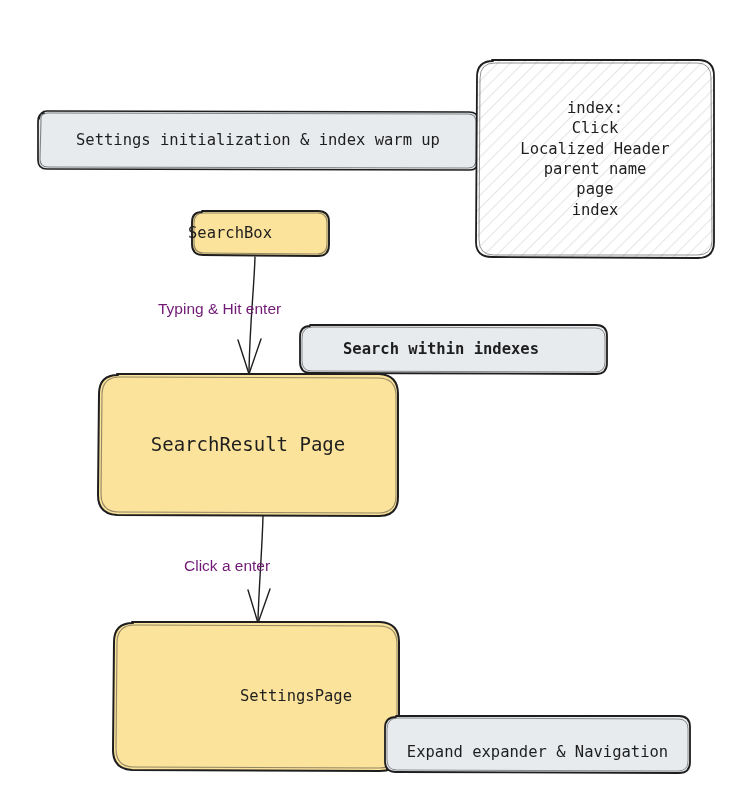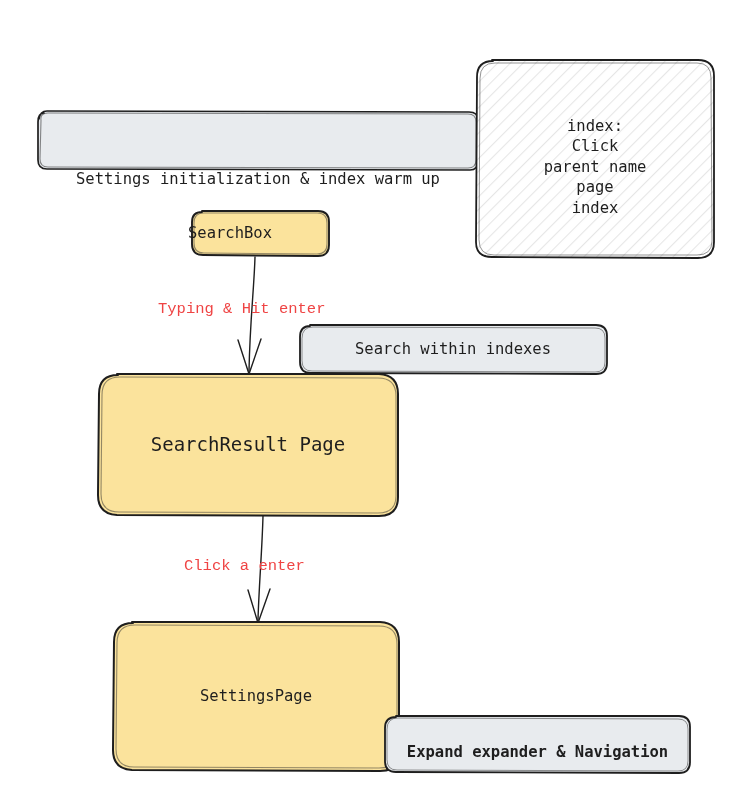--- a/index.html
+++ b/index.html
@@ -30,55 +30,55 @@
     color: #1e1e1e;
     font-family: "DejaVu Sans Mono", "Liberation Mono", monospace;
     pointer-events: none;
     white-space: pre;
     line-height: 1.32;
   }
   
   #lbl-settings-init {
     left: 38px;  top: 110px;  width: 440px; height: 60px;
     font-size: 15.5px;
-    margin-top: 39px;
   }
   #lbl-index-card {
-    left: 476px; top: 68px;   width: 238px; height: 198px;
+    left: 476px; top: 60px;   width: 238px; height: 198px;
     font-size: 15.5px;
     align-items: center;
     justify-content: center;
     flex-direction: column;
   }
   #lbl-searchbox {
     left: 176px; top: 211px;  width: 108px; height: 44px;
     font-size: 15.5px;
   }
   #lbl-search-within {
-    left: 302px; top: 325px;  width: 302px; height: 48px;
+    left: 290px; top: 325px;  width: 302px; height: 48px;
     font-size: 15.5px;
+    font-weight: bold;
   }
   #lbl-searchresult {
     left: 98px;  top: 374px;  width: 300px; height: 141px;
     font-size: 19px;
   }
   #lbl-settingspage {
     left: 113px; top: 622px;  width: 286px; height: 148px;
     font-size: 15.5px;
+    padding-left: 40px;
   }
   #lbl-expand-expander {
     left: 385px; top: 716px;  width: 305px; height: 72px;
     font-size: 15.5px;
-    font-weight: bold;
   }
   
   .edge-label {
     position: absolute;
-    color: #ef4444;
-    font-family: Liberation Mono, monospace;
+    color: #701a75;
+    font-family: Liberation Sans, sans-serif;
     font-size: 15.5px;
     white-space: pre;
     pointer-events: none;
   }
   #lbl-edge-typing   { left: 158px; top: 300px; }
   #lbl-edge-click    { left: 184px; top: 557px; }
 
   
   .index-row { display: block; }
 </style>
@@ -154,20 +154,21 @@
     <path d="M387,729 Q387,718 398,718 L678,719 Q688,719 688,729 L688,761
              Q688,771 678,771 L397,770 Q387,770 387,760 Z" fill="none" stroke="#2b2b2b" stroke-width="1" opacity="0.5" stroke-linecap="round"></path>
   </g>
 </svg>
 
 <div class="node-label" id="lbl-settings-init">Settings initialization &amp; index warm up</div>
 
 <div class="node-label" id="lbl-index-card">
   <span class="index-row">index:</span>
   <span class="index-row">Click</span>
+  <span class="index-row">Localized Header</span>
   <span class="index-row">parent name</span>
   <span class="index-row">page</span>
   <span class="index-row">index</span>
 </div>
 
 <div class="node-label" id="lbl-searchbox">SearchBox</div>
 
 <div class="node-label" id="lbl-search-within">Search within indexes</div>
 
 <div class="node-label" id="lbl-searchresult">SearchResult Page</div>

